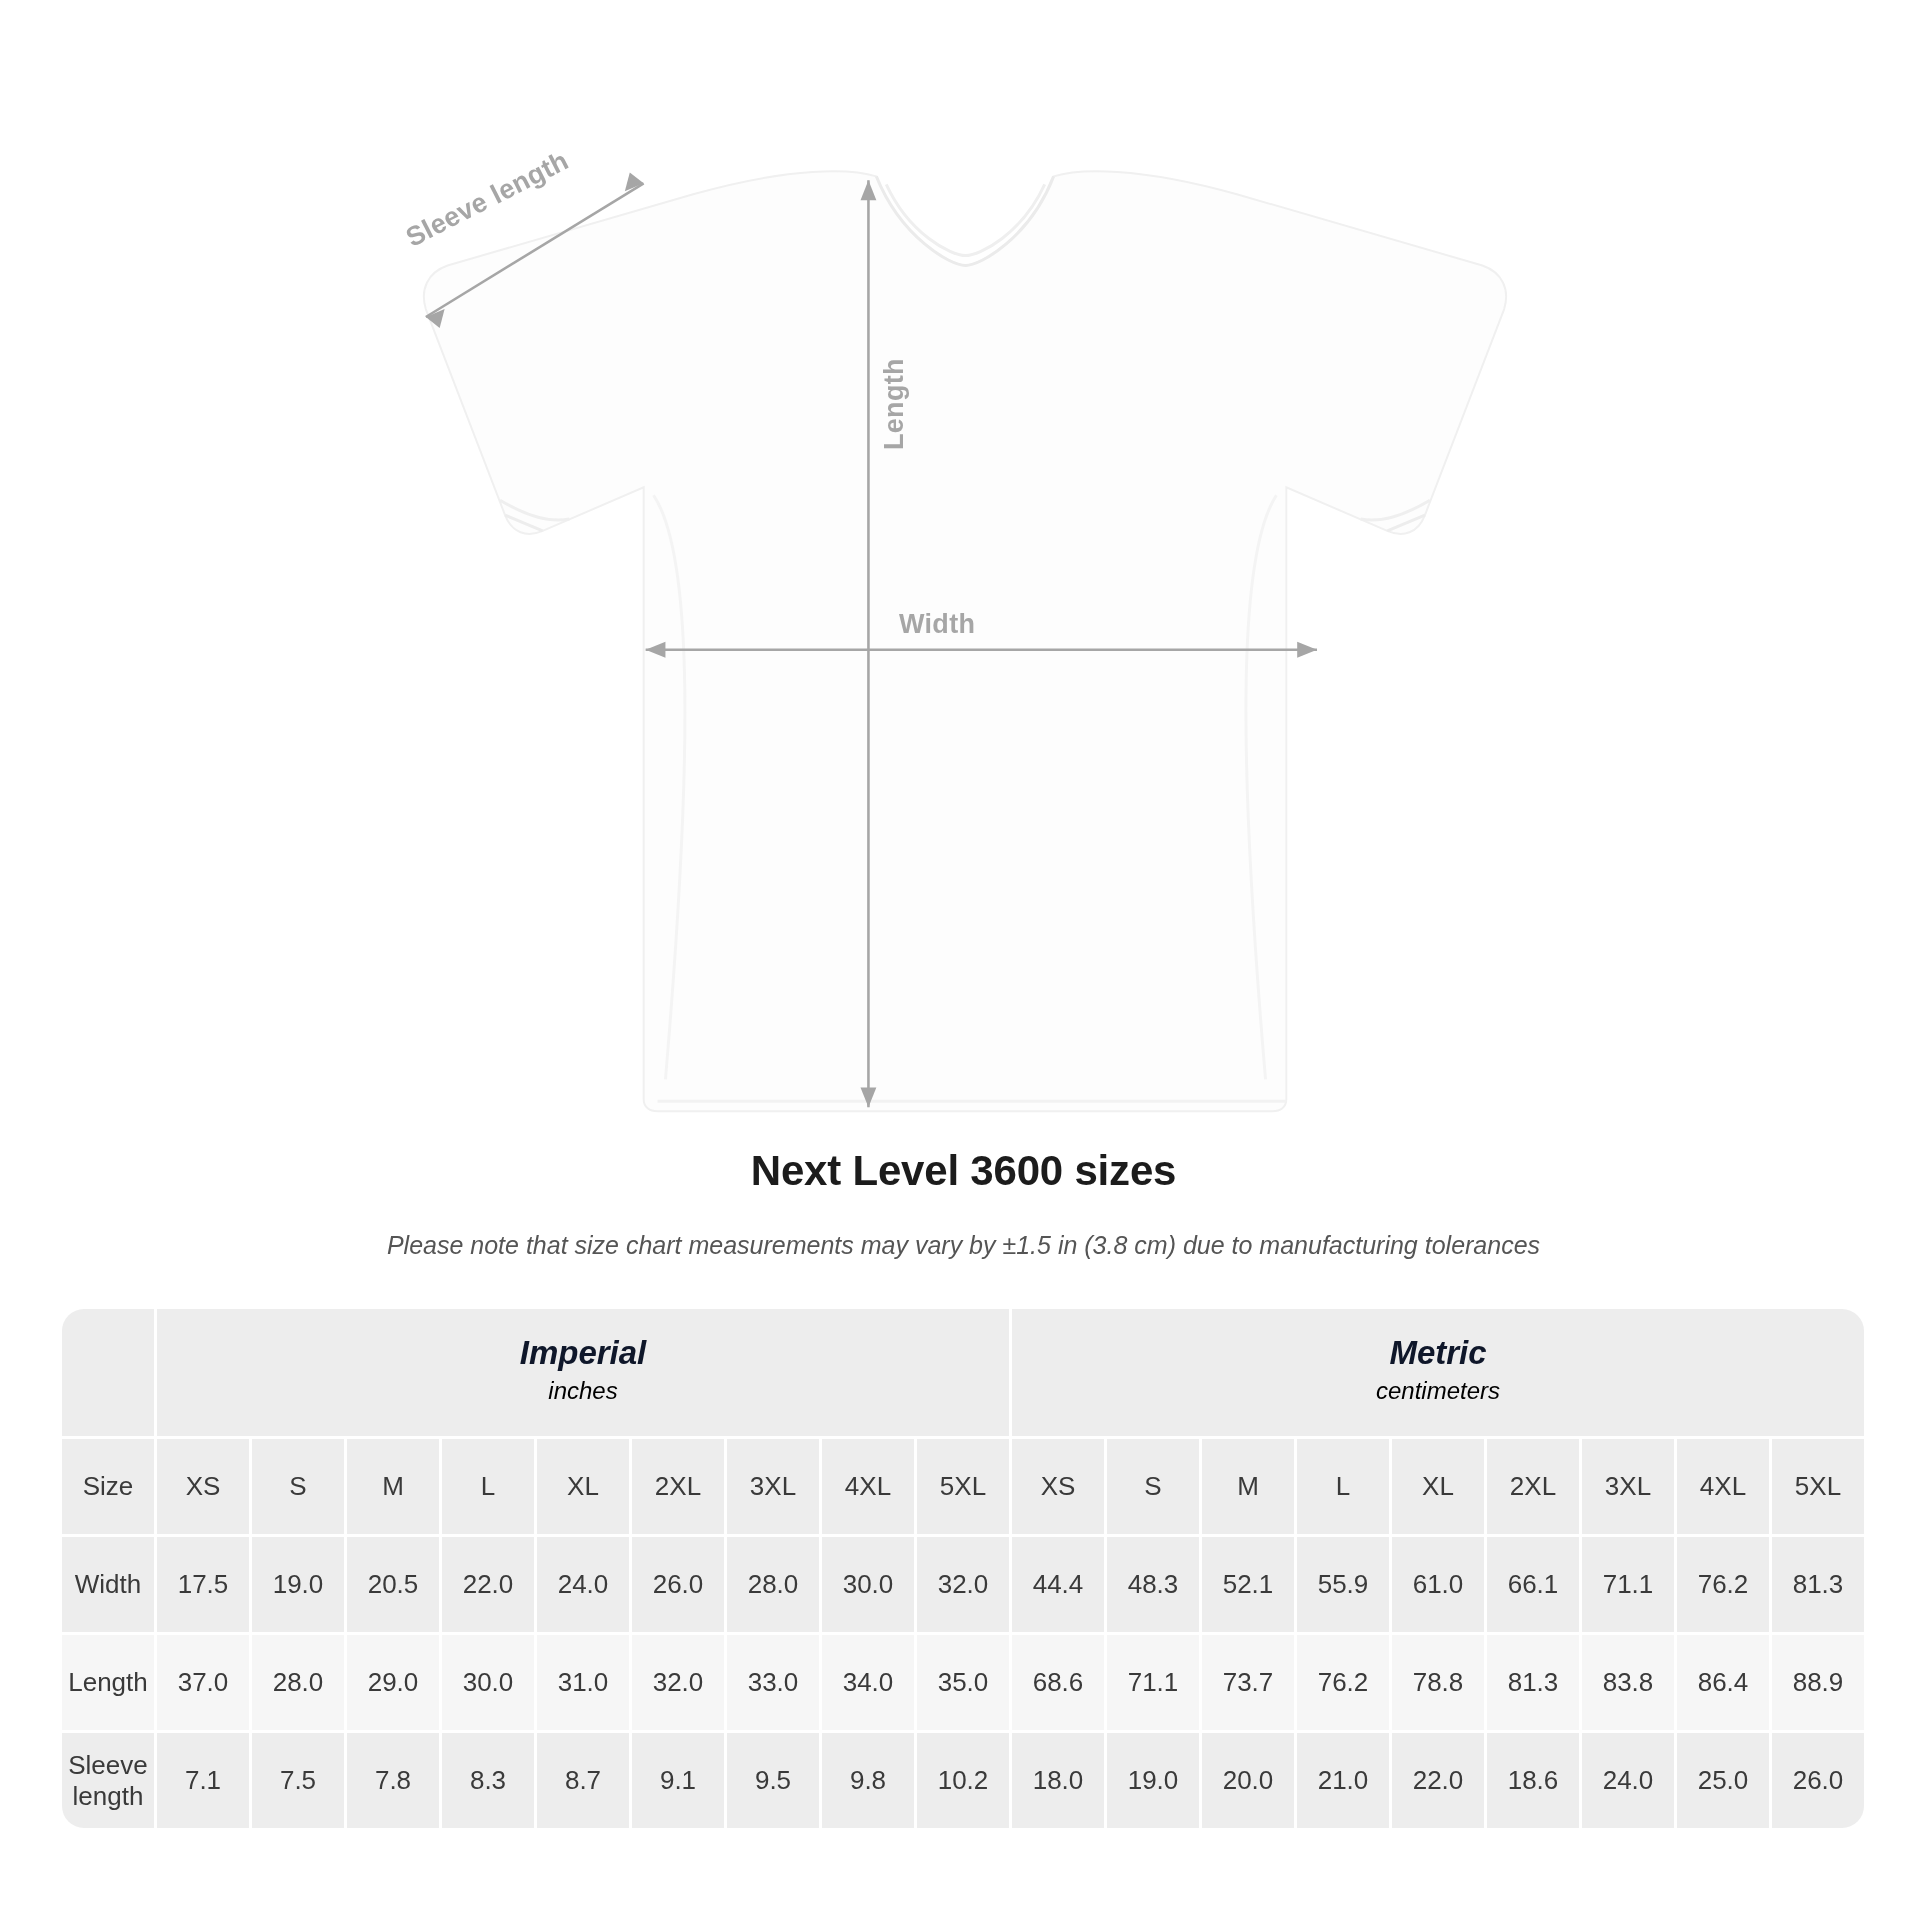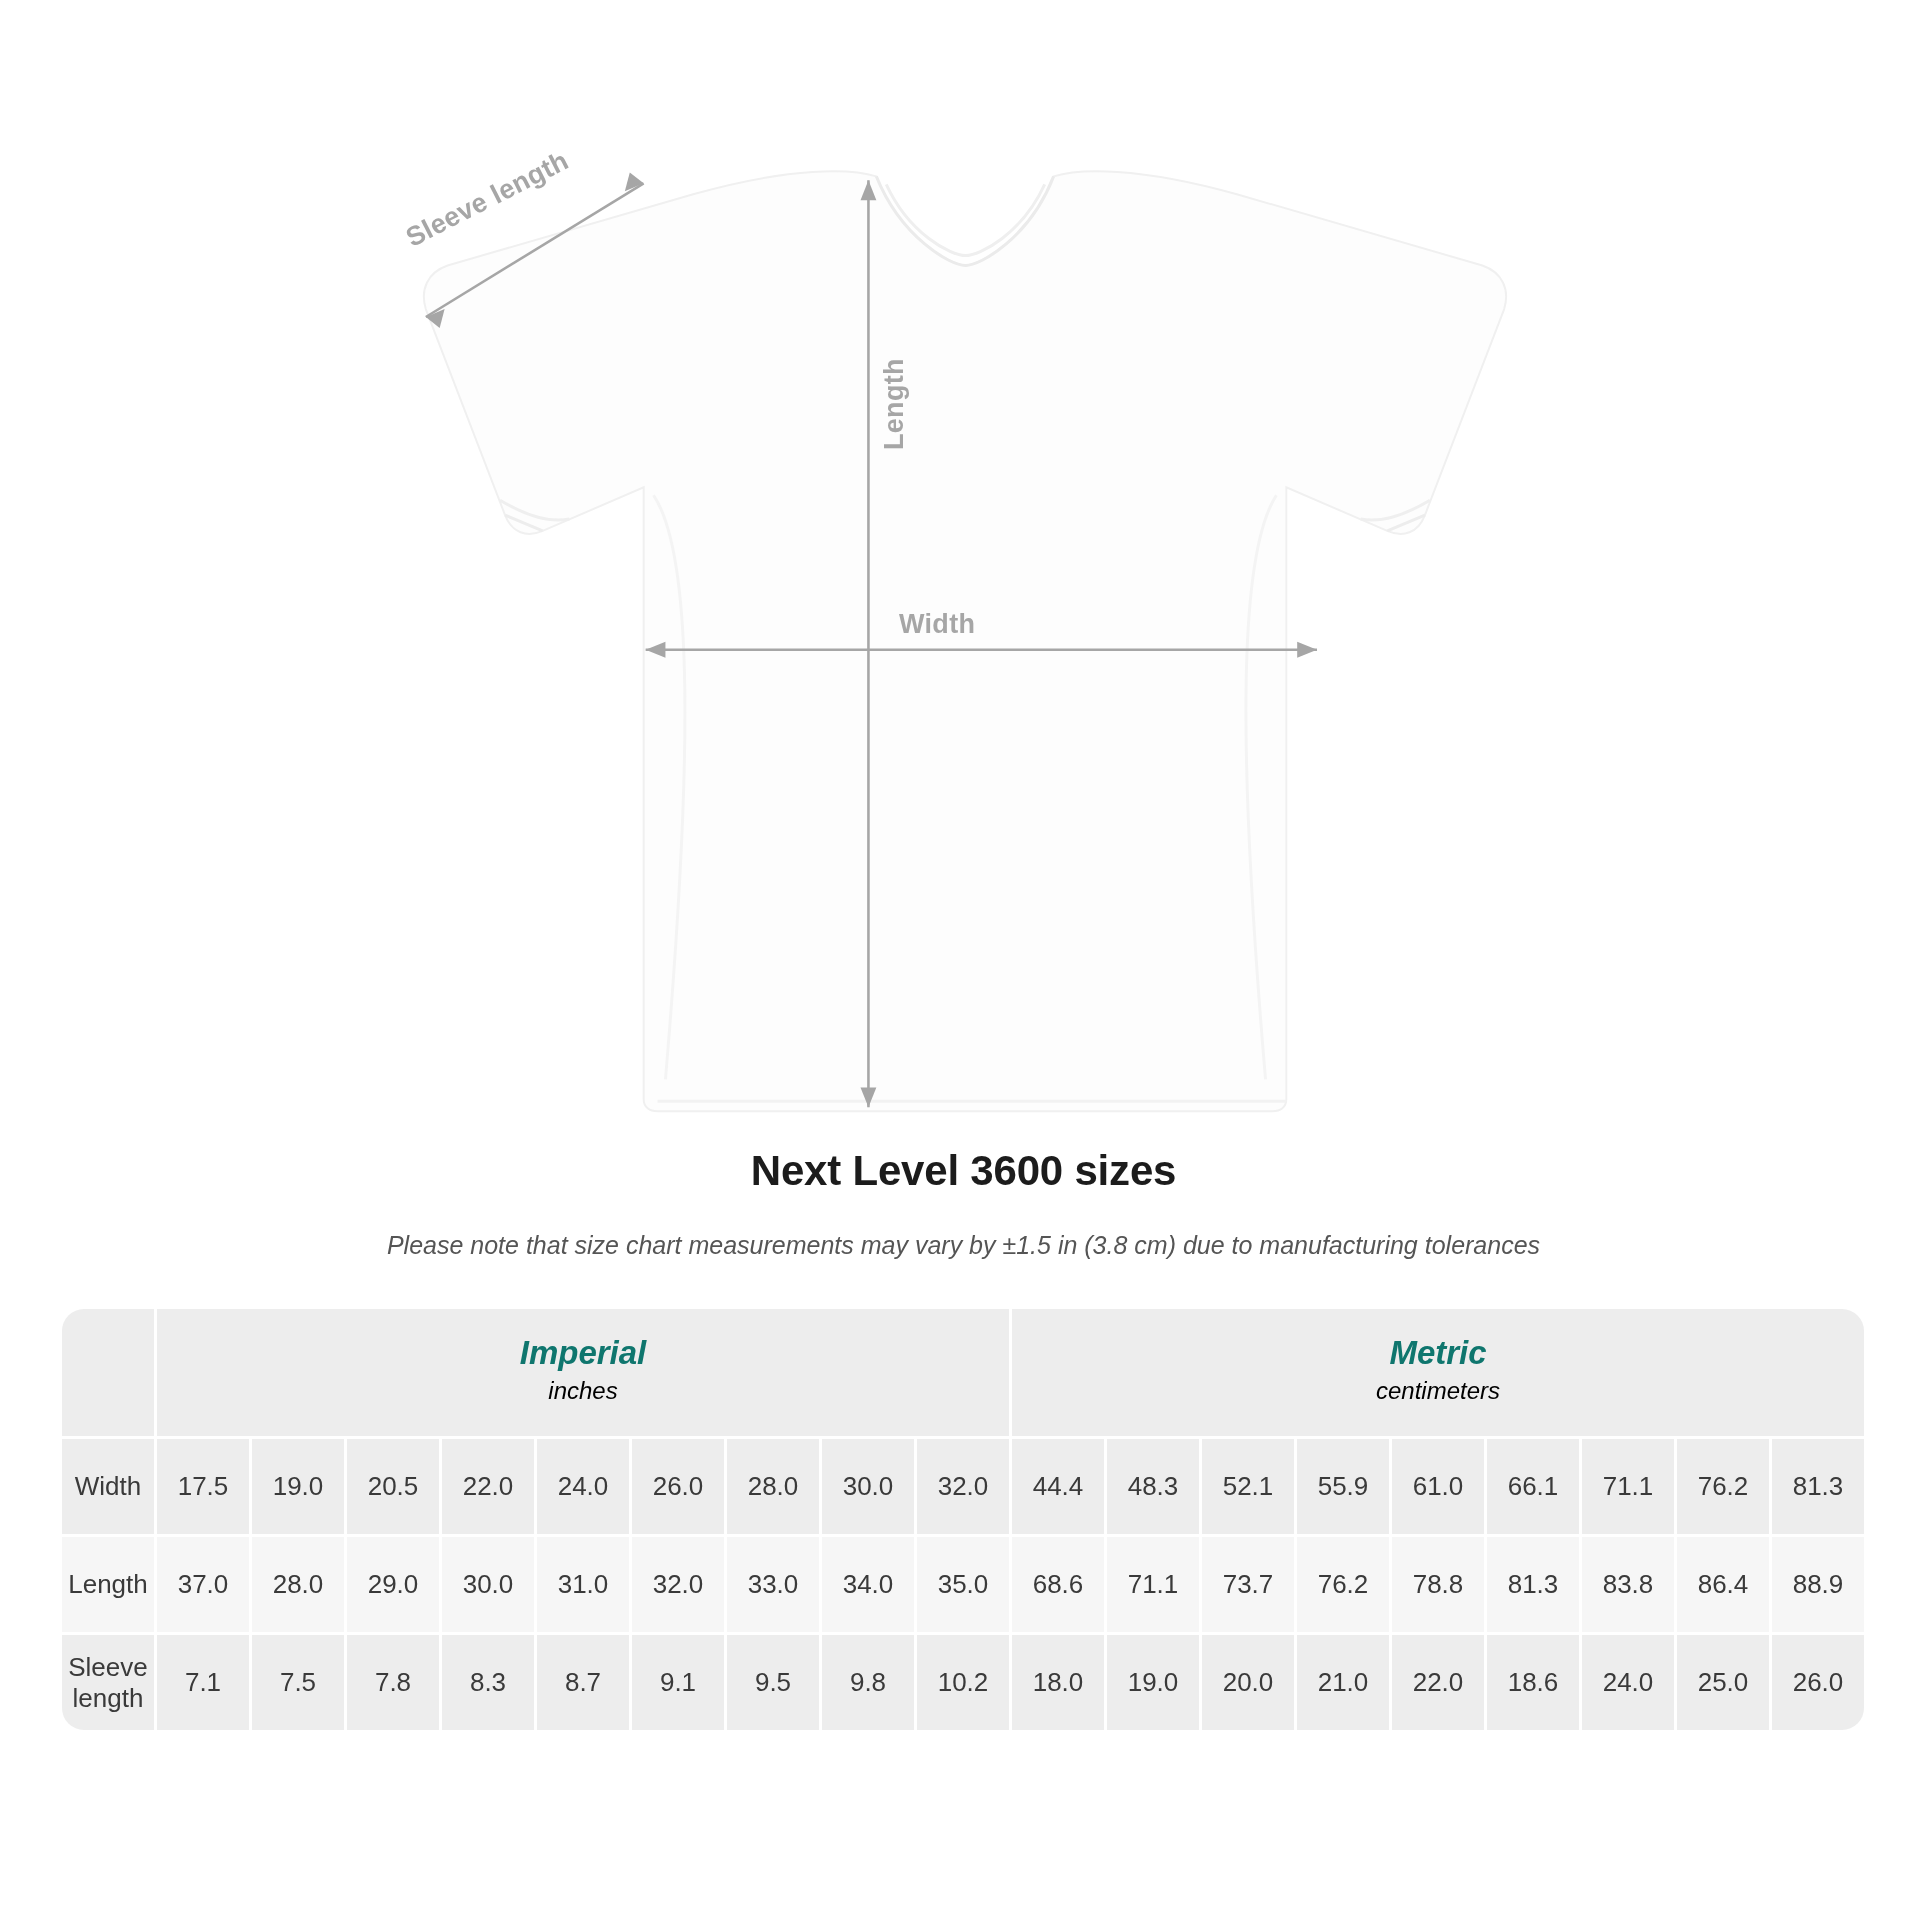--- a/index.html
+++ b/index.html
@@ -95,21 +95,21 @@
     font-weight: normal;
   }
   .unit-head {
     height: 127px !important;
     background: #ededed;
   }
   .unit-head .unit-name {
     font-size: 33px;
     font-weight: bold;
     font-style: italic;
-    color: #0f766e;
+    color: #0f172a;
     line-height: 1.15;
   }
   .unit-head .unit-sub {
     font-size: 24px;
     font-style: italic;
     color: #000000;
     line-height: 1.6;
   }
   .corner-tl { border-top-left-radius: 22px; }
   .corner-tr { border-top-right-radius: 22px; margin-top: 41px; }
@@ -212,20 +212,41 @@
           <td class="unit-head" colspan="9">
             <div class="unit-name">Imperial</div>
             <div class="unit-sub">inches</div>
           </td>
           <td class="unit-head corner-tr" colspan="9">
             <div class="unit-name">Metric</div>
             <div class="unit-sub">centimeters</div>
           </td>
         </tr>
 
+        <tr>
+          <td class="row-head">Size</td>
+          <td class="size-col">XS</td>
+          <td class="size-col">S</td>
+          <td class="size-col">M</td>
+          <td class="size-col">L</td>
+          <td class="size-col">XL</td>
+          <td class="size-col">2XL</td>
+          <td class="size-col">3XL</td>
+          <td class="size-col">4XL</td>
+          <td class="size-col">5XL</td>
+          <td class="size-col">XS</td>
+          <td class="size-col">S</td>
+          <td class="size-col">M</td>
+          <td class="size-col">L</td>
+          <td class="size-col">XL</td>
+          <td class="size-col">2XL</td>
+          <td class="size-col">3XL</td>
+          <td class="size-col">4XL</td>
+          <td class="size-col">5XL</td>
+        </tr>
 
         <tr>
           <td class="row-head">Width</td>
           <td>17.5</td>
           <td>19.0</td>
           <td>20.5</td>
           <td>22.0</td>
           <td>24.0</td>
           <td>26.0</td>
           <td>28.0</td>

